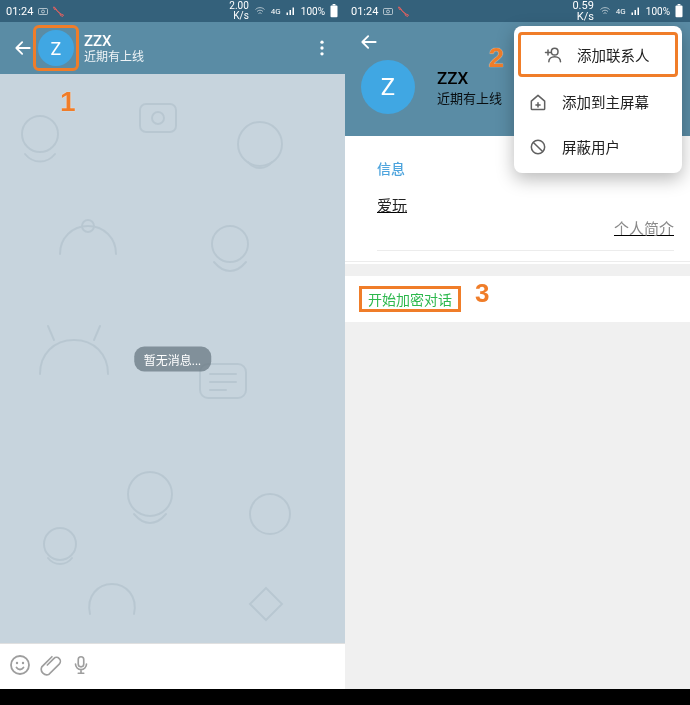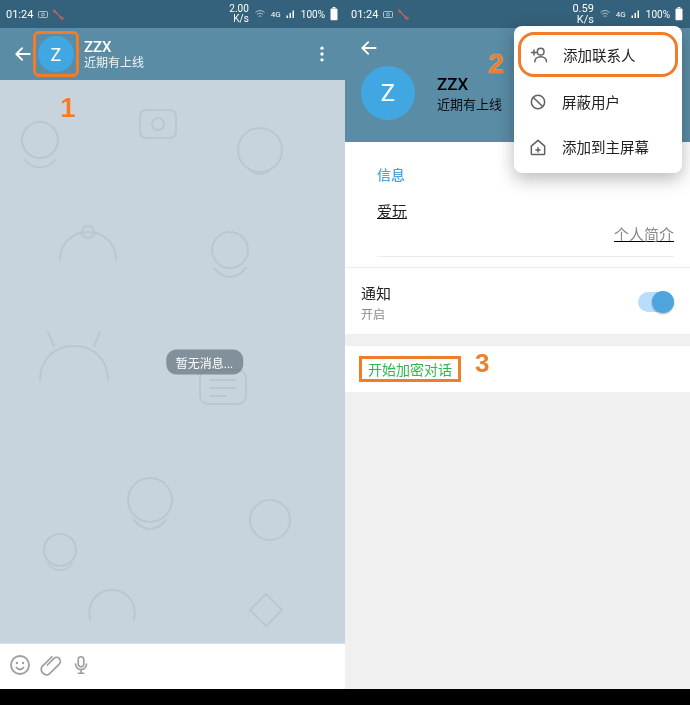--- a/index.html
+++ b/index.html
@@ -14,21 +14,21 @@
   .phone {
     width: 345px;
     height: 705px;
     background: #fff;
     position: relative;
     display: flex;
     flex-direction: column;
   }
   
   .status-bar {
-    height: 28px;
+    height: 22px;
     background: #34617b;
     color: #fff;
     display: flex;
     align-items: center;
     font-size: 11px;
     padding: 0 6px;
     justify-content: space-between;
   }
   .status-left, .status-right { display: flex; align-items: center; gap: 4px; }
   .status-right span { font-size: 10px; }
@@ -79,21 +79,20 @@
   }
   .no-msg {
     position: absolute;
     left: 50%; top: 50%;
     transform: translate(-50%, -50%);
     background: rgba(100,115,125,.7);
     color: #fff;
     font-size: 12px;
     padding: 4px 10px;
     border-radius: 10px;
-    margin-left: 32px;
   }
   .input-bar {
     height: 46px;
     background: #fff;
     display: flex;
     align-items: center;
     padding: 0 8px;
     gap: 8px;
     border-top: 1px solid #e0e0e0;
   }
@@ -184,23 +183,23 @@
     z-index: 50;
   }
   .popup-item {
     display:flex; align-items:center; gap:14px;
     padding: 12px 14px;
     font-size:14.5px;
     color:#222;
   }
   .popup-item.hl {
     border:3px solid #f07d29;
-    border-radius:16px;
+    border-radius:4px;
     margin: 2px 4px;
-    padding: 9px 8px;
+    padding: 9px 22px;
   }
   .popup-item svg { flex-shrink:0; }
   .icon-stroke { stroke:#606060; stroke-width:1.8; fill:none; stroke-linecap:round; stroke-linejoin:round; }
   .status-ic { stroke:#fff; stroke-width:1.2; fill:none; }
 </style>
 </head>
 <body>
 
 <div class="phone">
 
@@ -368,27 +367,20 @@
 
   <div class="section" style="padding-top:22px">
     <div class="section-title">信息</div>
     <div class="row">
       <div class="val">爱玩</div>
       <div class="lbl">个人简介</div>
     </div>
     <div class="divider"></div>
   </div>
   <div class="divider"></div>
-  <div class="notif-row">
-    <div class="notif-texts">
-      <div class="val">通知</div>
-      <div class="lbl">开启</div>
-    </div>
-    <div class="switch"></div>
-  </div>
 
   <div class="gap"></div>
 
   <div class="enc-row" style="position:relative">
     <span class="enc-outline">
       <span class="enc-label">开始加密对话</span>
     </span>
     <div class="annot" style="position:absolute; left:130px; top:2px; font-size:26px">3</div>
   </div>
 
@@ -398,26 +390,26 @@
   <div class="popup">
     <div class="popup-item hl">
       <svg width="20" height="20" viewBox="0 0 24 24">
           <circle cx="14" cy="8" r="4" class="icon-stroke"></circle>
           <path d="M7 20c0-3.5 3-6 7-6s7 2.5 7 6M3 9h6M6 6v6" class="icon-stroke"></path>
         </svg>
       <span>添加联系人</span>
     </div>
     <div class="popup-item">
       <svg width="20" height="20" viewBox="0 0 24 24">
+          <path d="M4 11l8-7 8 7v9a1 1 0 0 1-1 1H5a1 1 0 0 1-1-1zM12 13v5M9.5 15.5h5" class="icon-stroke"></path>
+        </svg>
+      <span>添加到主屏幕</span>
+    </div>
+    <div class="popup-item">
+      <svg width="20" height="20" viewBox="0 0 24 24">
           <circle cx="12" cy="12" r="8" class="icon-stroke"></circle>
           <path d="M6.5 6.5l11 11" class="icon-stroke"></path>
         </svg>
       <span>屏蔽用户</span>
     </div>
-    <div class="popup-item">
-      <svg width="20" height="20" viewBox="0 0 24 24">
-          <path d="M4 11l8-7 8 7v9a1 1 0 0 1-1 1H5a1 1 0 0 1-1-1zM12 13v5M9.5 15.5h5" class="icon-stroke"></path>
-        </svg>
-      <span>添加到主屏幕</span>
-    </div>
   </div>
 
 </div>
 
 </body></html>

